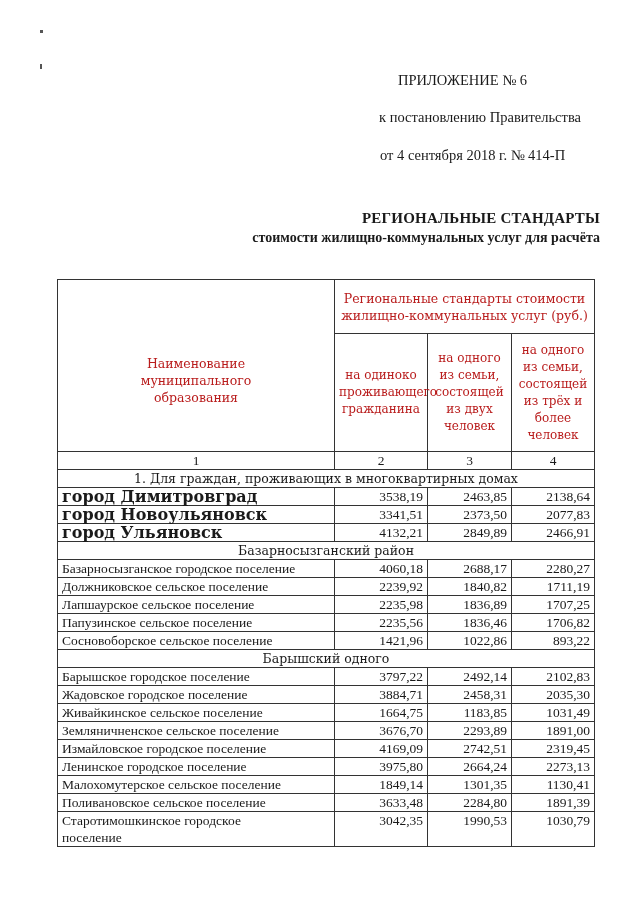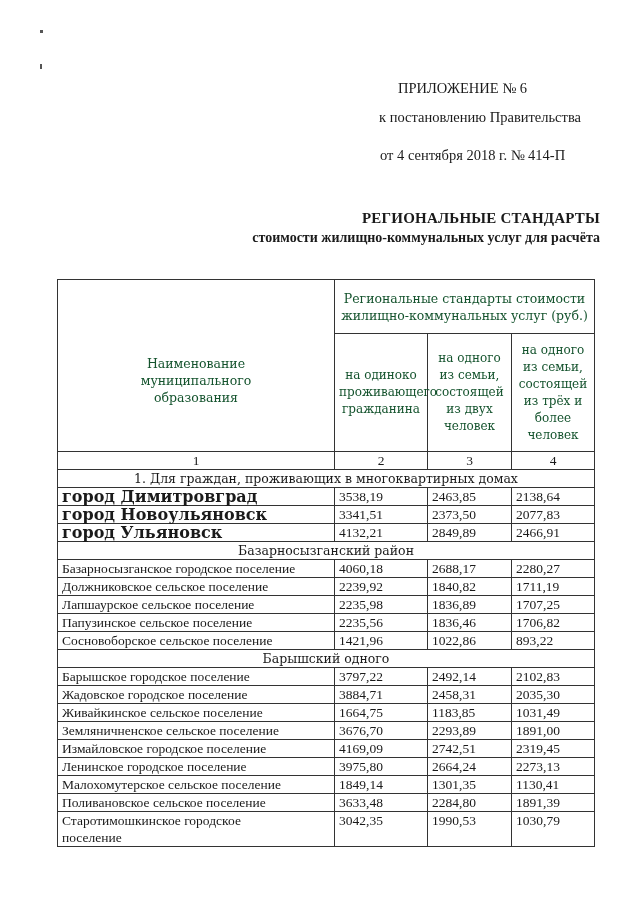--- a/index.html
+++ b/index.html
@@ -2,41 +2,41 @@
 <html><head>
 <meta charset="utf-8">
 <style>
   html, body { margin: 0; padding: 0; background: #ffffff; }
   body {
     width: 640px; height: 905px; position: relative; overflow: hidden;
     font-family: "Liberation Serif", "DejaVu Serif", serif;
     color: #1a1a1a;
   }
   .artifact { position: absolute; background: #555; }
-  .appendix { position: absolute; left: 398px; top: 80px; font-size: 14.5px; }
+  .appendix { position: absolute; left: 398px; top: 72px; font-size: 14.5px; }
   .decree { position: absolute; left: 360px; top: 107px; width: 240px; text-align: center; font-size: 14.5px; line-height: 20px; }
   .decree-date { position: absolute; left: 380px; top: 147px; font-size: 14.5px; }
   .title-block { position: absolute; left: 60px; top: 208px; width: 540px; text-align: right; font-weight: bold; }
   .title-main { font-size: 15px; line-height: 20px; letter-spacing: 0.2px; }
   .title-sub { font-size: 14px; line-height: 19px; }
   table.std {
     position: absolute; left: 57px; top: 279px;
     border-collapse: collapse; width: 537px;
     font-size: 13.5px; table-layout: fixed;
   }
   table.std td, table.std th {
     border: 1px solid #333; padding: 0 4px; font-weight: normal;
     line-height: 17px; vertical-align: top;
   }
-  .hdr { font-family: "DejaVu Serif", serif; font-size: 12px; line-height: 18px; text-align: center; vertical-align: middle !important; color: #14532d; }
+  .hdr { font-family: "DejaVu Serif", serif; font-size: 12px; line-height: 18px; text-align: center; vertical-align: middle !important; color: #b91c1c; }
   .hdr-name { font-size: 12.5px; line-height: 19px; }
   .num-row td { text-align: center; line-height: 17px; }
   .section td { text-align: center; font-weight: bold; font-family: "DejaVu Serif", serif; font-size: 12.5px; }
   .bold-name { font-weight: bold !important; font-family: "DejaVu Serif", serif; font-size: 16px; }
-  td.v { text-align: left; }
+  td.v { text-align: right; }
 </style>
 </head>
 <body>
 
 <div class="artifact" style="left:40px;top:30px;width:3px;height:3px;"></div>
 <div class="artifact" style="left:40px;top:64px;width:2px;height:5px;"></div>
 
 <div class="appendix">ПРИЛОЖЕНИЕ № 6</div>
 <div class="decree">
   <div>к постановлению Правительства</div>

